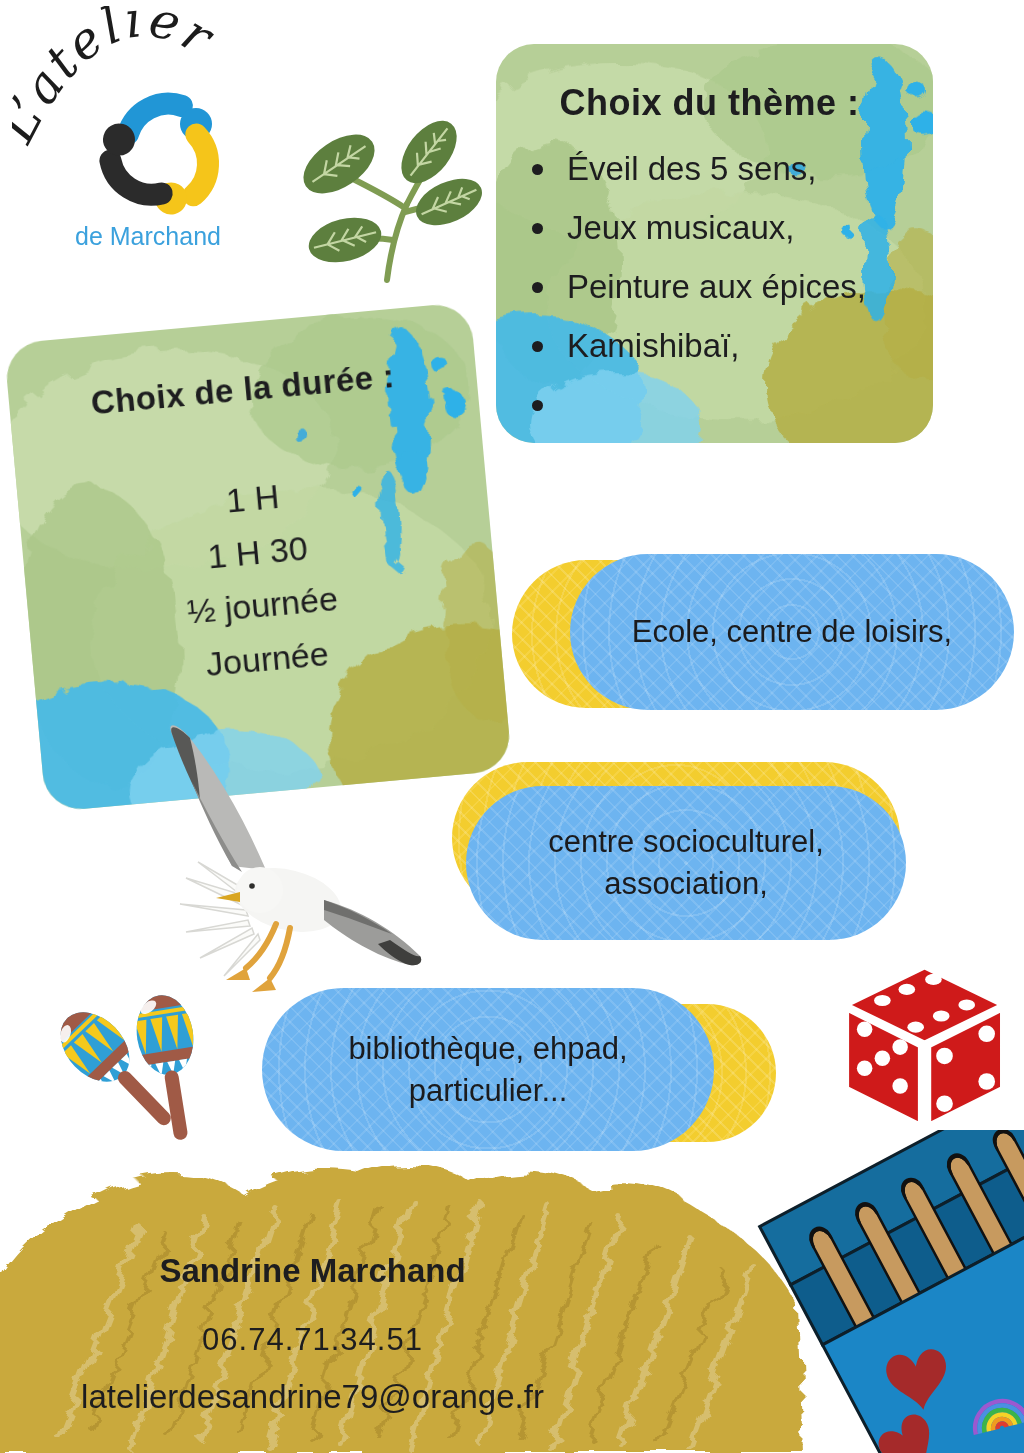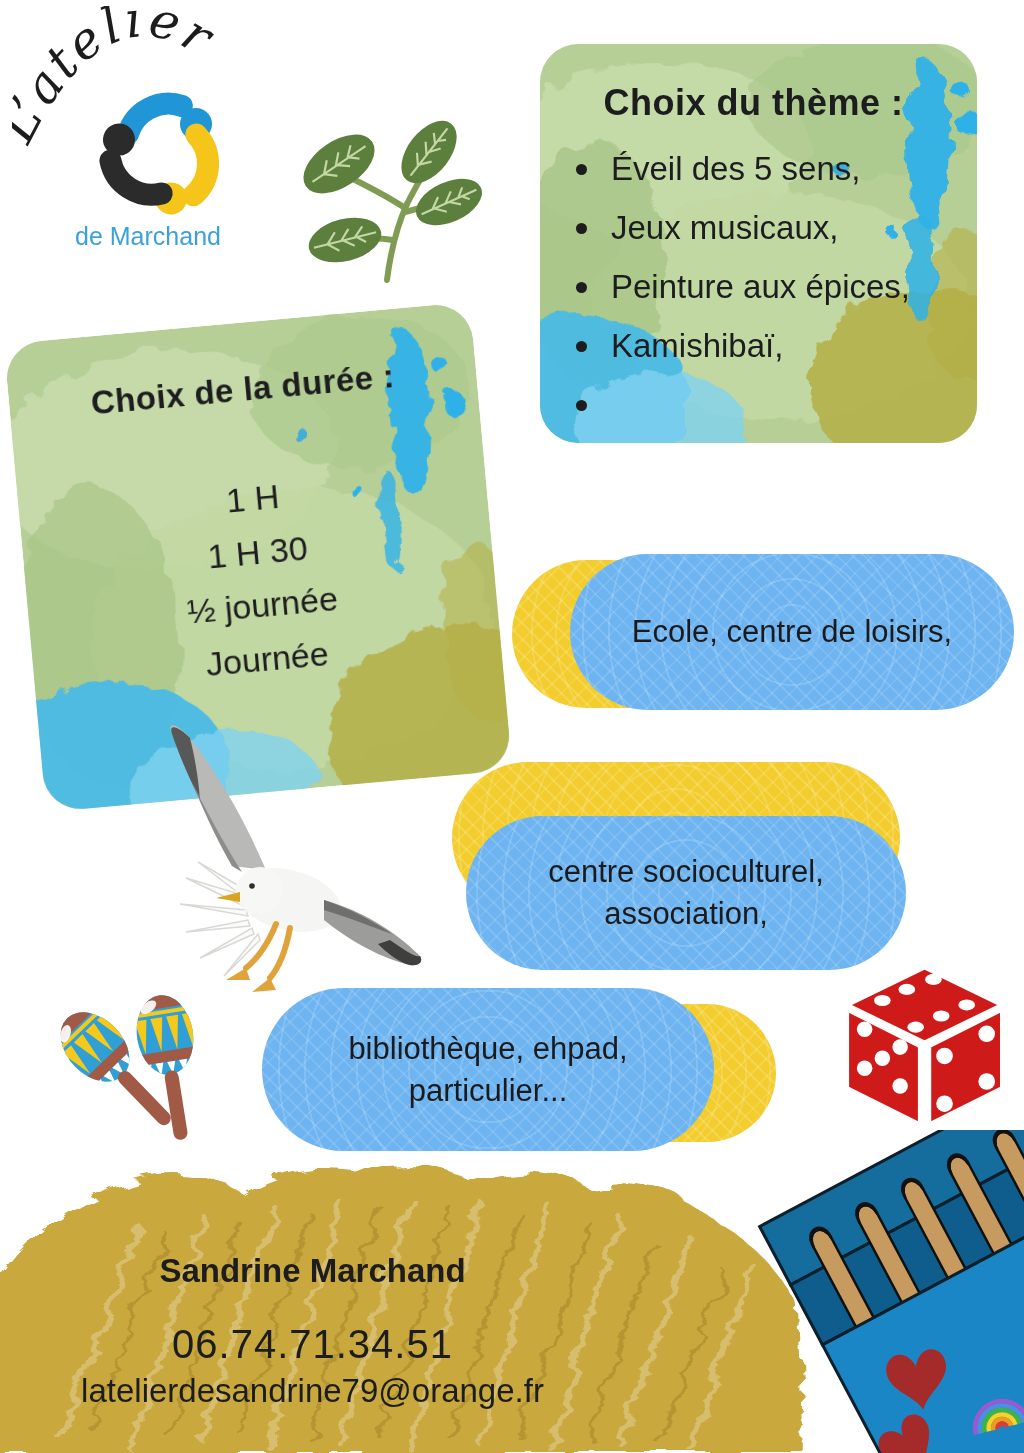--- a/index.html
+++ b/index.html
@@ -9,21 +9,21 @@
     font-family:"Liberation Sans","DejaVu Sans",sans-serif;
     color:#1d1d1f;
   }
   .abs{position:absolute;}
 
   
   .wbox{overflow:hidden;border-radius:38px;}
   .wbox > svg{position:absolute;inset:0;width:100%;height:100%;}
   .wbox .content{position:relative;z-index:2;}
 
-  .theme-box{left:540px;top:44px;width:437px;height:399px;}
+  .theme-box{left:496px;top:44px;width:437px;height:399px;}
   .theme-title{font-size:36px;font-weight:bold;text-align:center;margin:38px 10px 24px 0;letter-spacing:.5px;}
   .t-row{display:flex;align-items:flex-start;margin:0 0 16px 36px;}
   .t-row .dot{flex:0 0 11px;width:11px;height:11px;border-radius:50%;background:#1d1d1f;margin:16px 24px 0 0;}
   .t-text{font-size:33px;line-height:1.3;max-width:330px;}
 
   .duree-box{left:24px;top:322px;width:468px;height:470px;transform:rotate(-5.2deg);}
   .duree-title{font-size:33px;font-weight:bold;text-align:center;margin-top:48px;letter-spacing:.5px;}
   .duree-list{margin-top:64px;text-align:center;font-size:34px;line-height:1.58;}
 
   
@@ -41,21 +41,21 @@
       repeating-linear-gradient(45deg, rgba(255,255,255,.12) 0 2px, rgba(0,0,0,0) 2px 11px),
       repeating-linear-gradient(-45deg, rgba(255,255,255,.10) 0 2px, rgba(0,0,0,0) 2px 13px),
       repeating-radial-gradient(circle at 50% 50%, rgba(255,255,255,.14) 0 2px, rgba(0,0,0,0) 2px 26px);
     display:flex;align-items:center;justify-content:center;text-align:center;
     font-size:31px;line-height:1.35;color:#1b1b1d;
   }
 
   
   .contact{left:0;top:1252px;width:625px;text-align:center;z-index:5;}
   .contact .name{font-size:33px;font-weight:bold;margin-bottom:32px;}
-  .contact .phone{font-size:40px;margin-bottom:5px;letter-spacing:1px;}
+  .contact .phone{font-size:31px;margin-bottom:20px;letter-spacing:1px;}
   .contact .email{font-size:33px;}
 
   .subtitle{left:68px;top:222px;width:160px;text-align:center;font-size:25px;color:#3ba1dd;}
 </style>
 </head>
 <body>
 
 <div id="page">
 
   <svg class="abs" style="left:12px;top:6px;" width="270" height="225" viewBox="0 0 270 225">
@@ -245,21 +245,21 @@
 
   <div class="abs" style="left:512px;top:552px;width:502px;height:162px;">
     <div class="pill pill-y" style="left:0;top:8px;width:330px;height:148px;"></div>
     <div class="pill pill-b" style="left:58px;top:2px;width:444px;height:156px;text-align:center;">
       <span>Ecole, centre de loisirs,</span>
     </div>
   </div>
 
   <div class="abs" style="left:450px;top:758px;width:458px;height:186px;">
     <div class="pill pill-y" style="left:2px;top:4px;width:448px;height:152px;"></div>
-    <div class="pill pill-b" style="left:16px;top:28px;width:440px;height:154px;margin-top:30px;">
+    <div class="pill pill-b" style="left:16px;top:28px;width:440px;height:154px;">
       <span style="max-width:380px;">centre socioculturel, association,</span>
     </div>
   </div>
 
   <div class="abs" style="left:262px;top:988px;width:516px;height:168px;">
     <div class="pill pill-y" style="left:212px;top:16px;width:302px;height:138px;"></div>
     <div class="pill pill-b" style="left:0;top:0;width:452px;height:163px;">
       <span style="max-width:360px;">bibliothèque, ehpad, particulier...</span>
     </div>
   </div>

